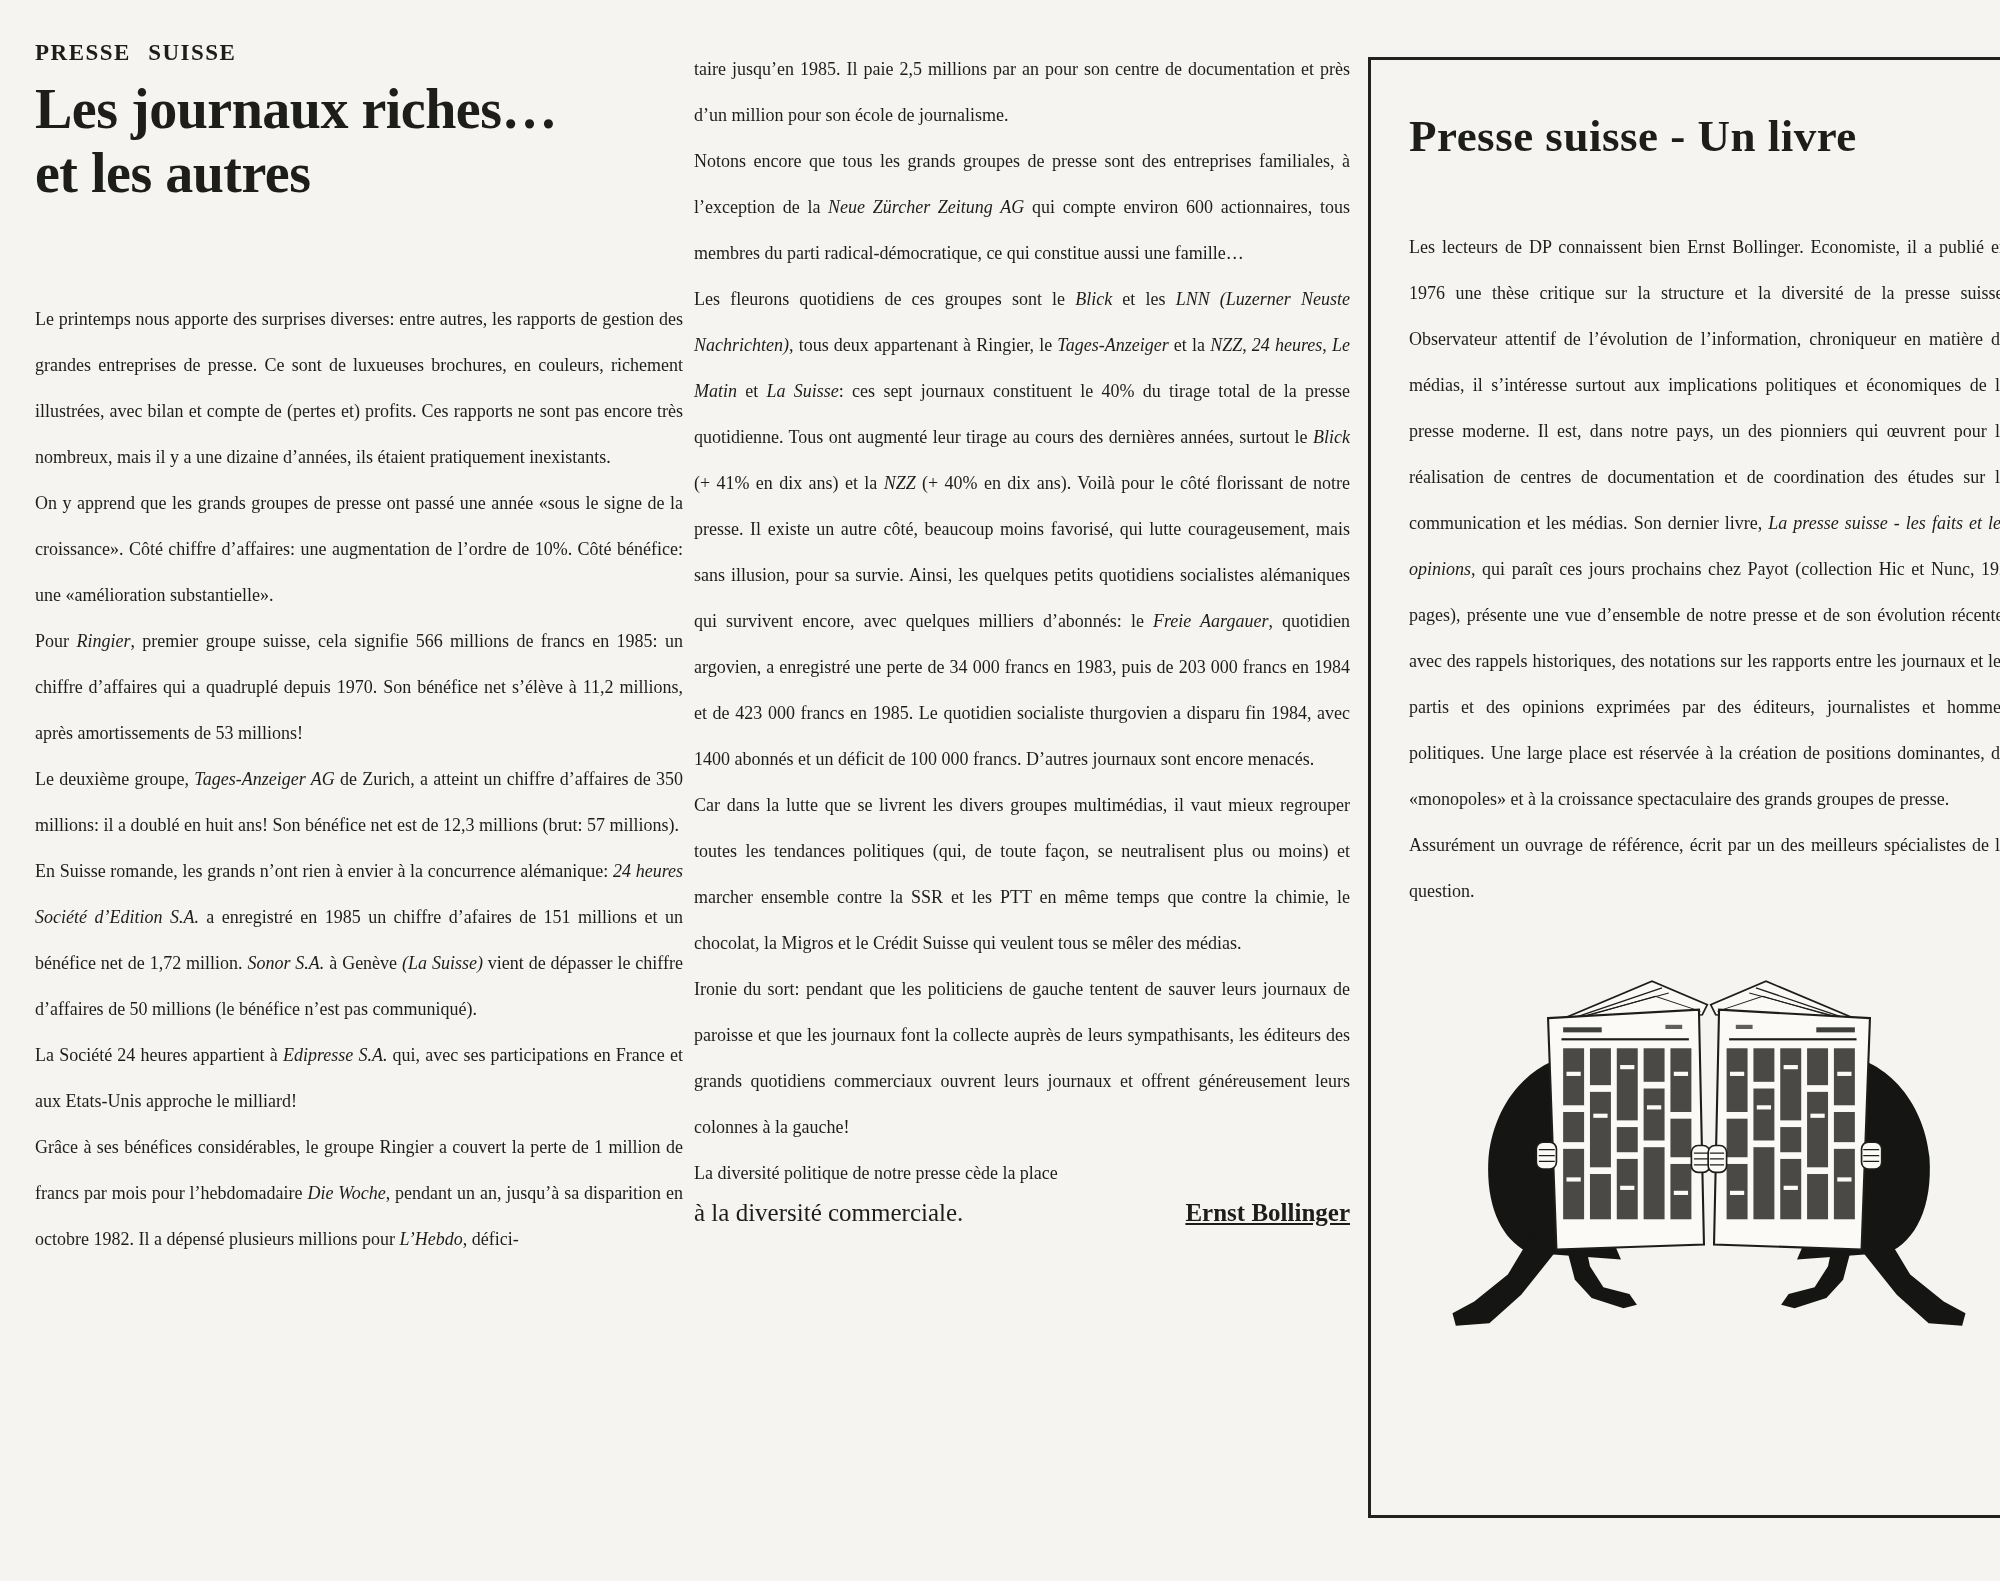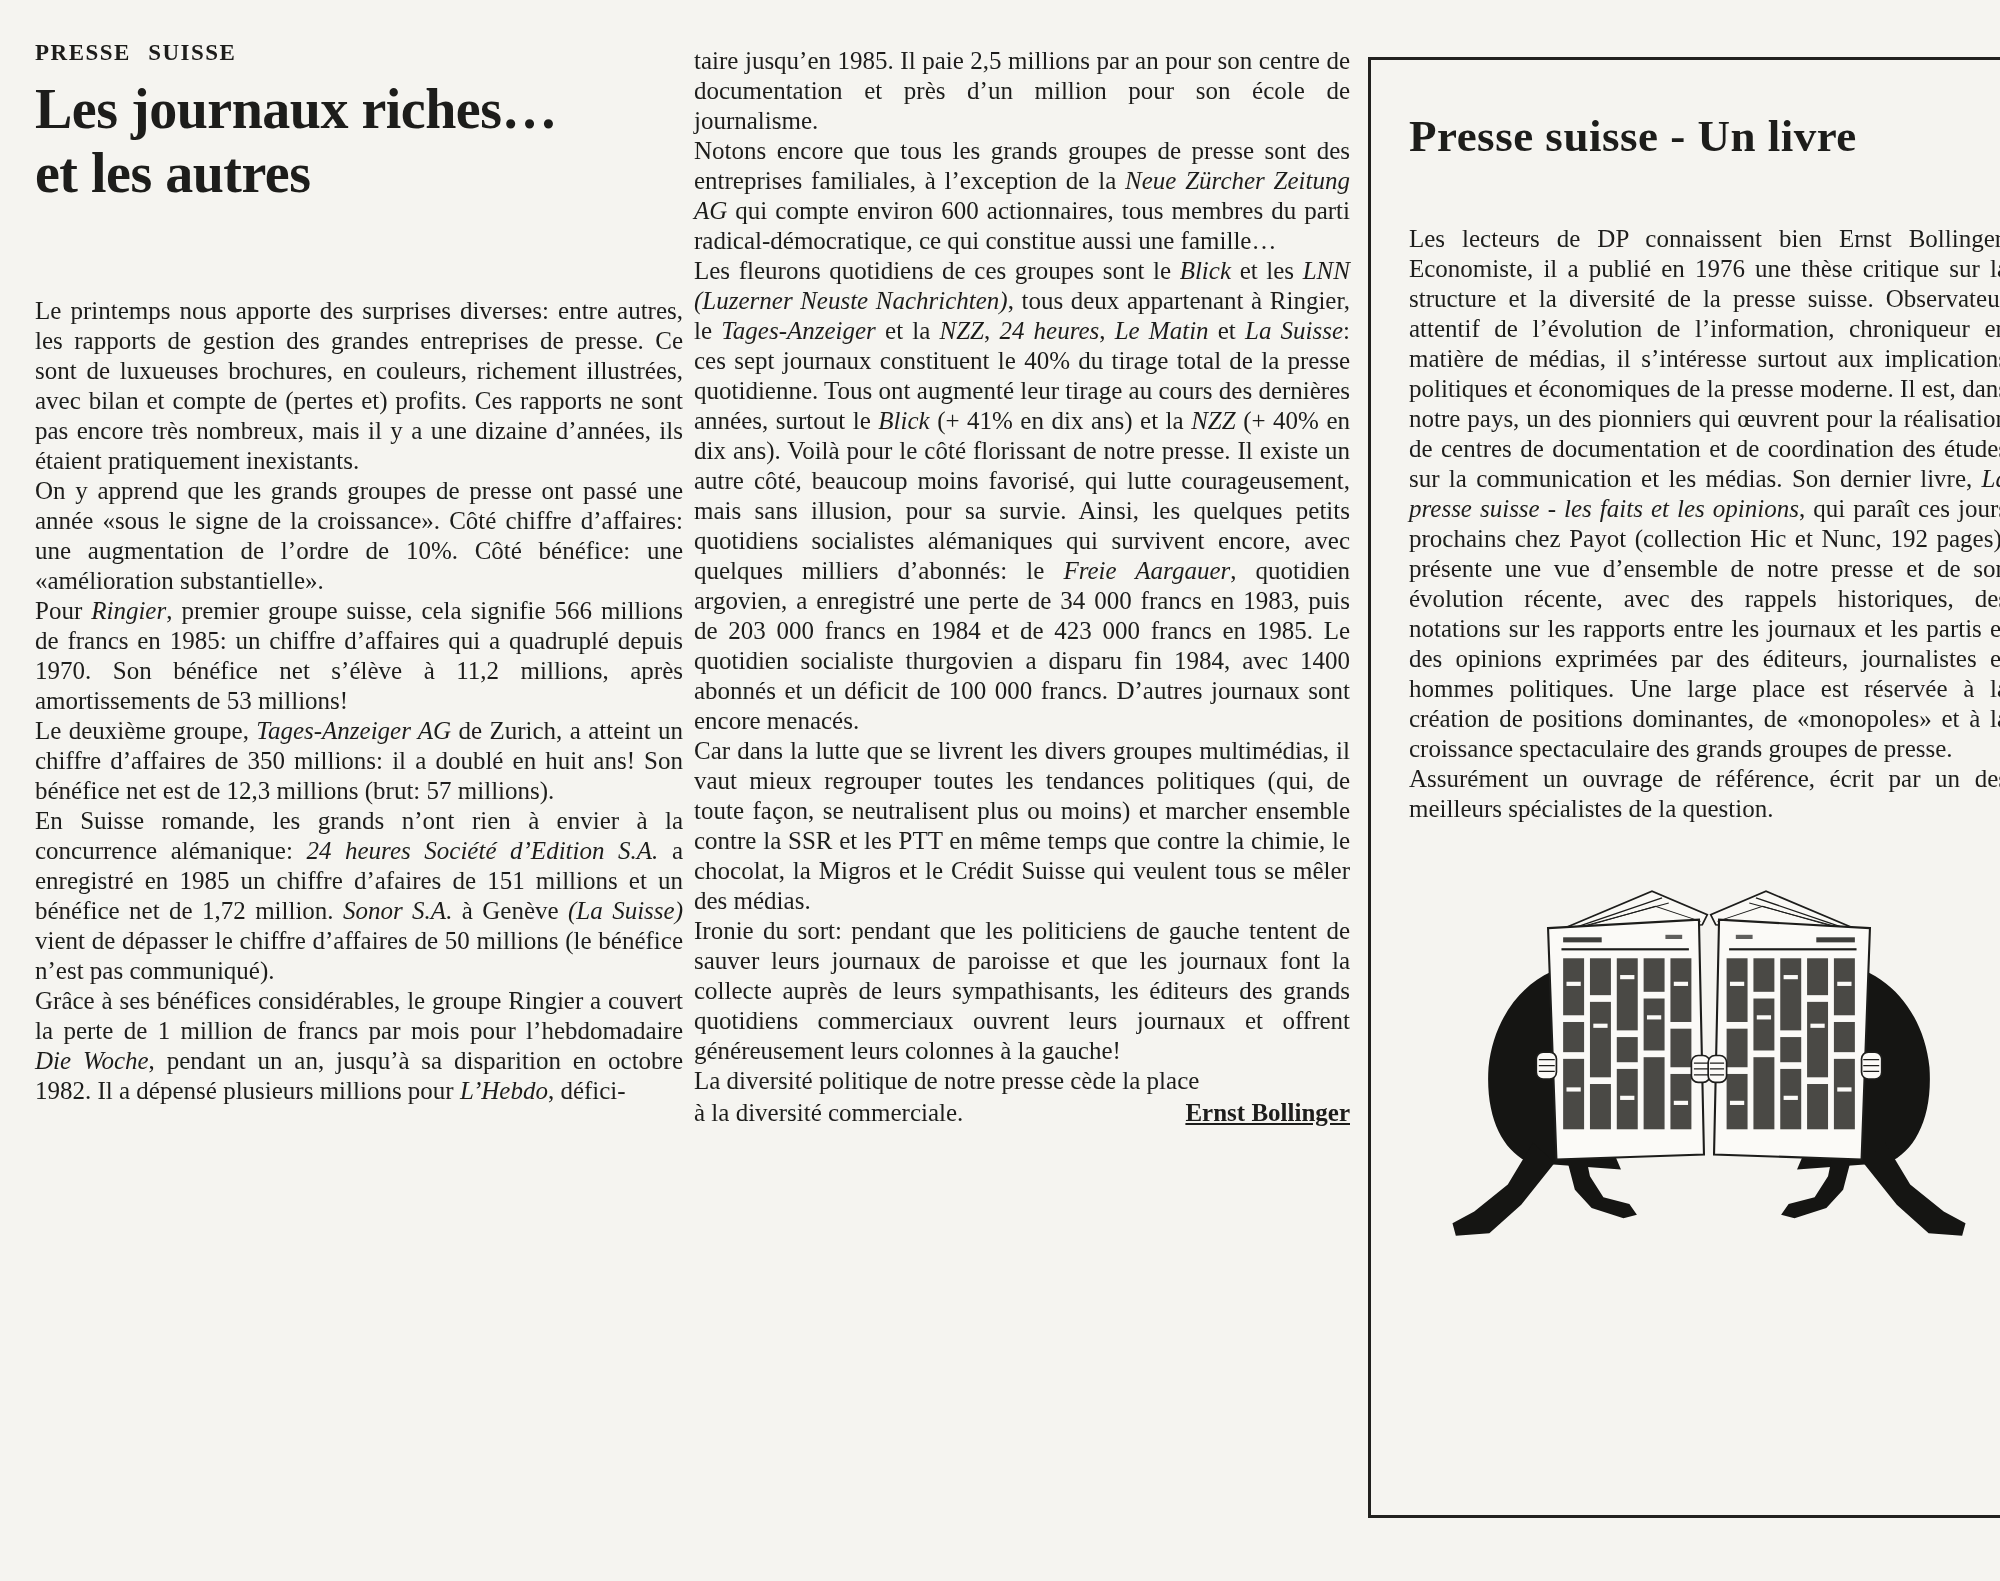--- a/index.html
+++ b/index.html
@@ -13,21 +13,21 @@
   .col{position:absolute;}
   #col1{left:35px;top:40px;width:648px;}
   #col2{left:694px;top:40px;width:656px;}
   .kicker{
     font-size:23px;font-weight:bold;letter-spacing:1.5px;word-spacing:10px;
   }
   .headline{
     font-size:56px;font-weight:bold;line-height:1.14;letter-spacing:-0.5px;
     margin-top:12px;
   }
-  .body-text{font-size:25px;line-height:30px;}
+  .body-text{font-size:18px;line-height:46px;}
   .col1-body{margin-top:90px;}
   .col2-body{margin-top:6px;}
   .para{margin:0;text-align:justify;}
   .it{font-style:italic;}
   .closing-row{
     display:flex;justify-content:space-between;align-items:center;
     font-size:25px;line-height:33px;
   }
   .closing-sig{font-weight:bold;text-decoration:underline;}
   #sidebar{
@@ -51,20 +51,21 @@
   <div class="headline">
     <div>Les journaux riches…</div>
     <div>et les autres</div>
   </div>
   <div class="body-text col1-body">
       <p class="para"><span>Le printemps nous apporte des surprises diverses: entre autres, les rapports de gestion des grandes entreprises de presse. Ce sont de luxueuses brochures, en couleurs, richement illustrées, avec bilan et compte de (pertes et) profits. Ces rapports ne sont pas encore très nombreux, mais il y a une dizaine d’années, ils étaient pratiquement inexistants.</span></p>
       <p class="para"><span>On y apprend que les grands groupes de presse ont passé une année «sous le signe de la croissance». Côté chiffre d’affaires: une augmentation de l’ordre de 10%. Côté bénéfice: une «amélioration substantielle».</span></p>
       <p class="para"><span>Pour </span><span class="it">Ringier</span><span>, premier groupe suisse, cela signifie 566 millions de francs en 1985: un chiffre d’affaires qui a quadruplé depuis 1970. Son bénéfice net s’élève à 11,2 millions, après amortissements de 53 millions!</span></p>
       <p class="para"><span>Le deuxième groupe, </span><span class="it">Tages-Anzeiger AG</span><span> de Zurich, a atteint un chiffre d’affaires de 350 millions: il a doublé en huit ans! Son bénéfice net est de 12,3 millions (brut: 57 millions).</span></p>
       <p class="para"><span>En Suisse romande, les grands n’ont rien à envier à la concurrence alémanique: </span><span class="it">24 heures Société d’Edition S.A.</span><span> a enregistré en 1985 un chiffre d’afaires de 151 millions et un bénéfice net de 1,72 million. </span><span class="it">Sonor S.A.</span><span> à Genève </span><span class="it">(La Suisse)</span><span> vient de dépasser le chiffre d’affaires de 50 millions (le bénéfice n’est pas communiqué).</span></p>
+      <p class="para"><span>La Société 24 heures appartient à </span><span class="it">Edipresse S.A.</span><span> qui, avec ses participations en France et aux Etats-Unis approche le milliard!</span></p>
       <p class="para"><span>Grâce à ses bénéfices considérables, le groupe Ringier a couvert la perte de 1 million de francs par mois pour l’hebdomadaire </span><span class="it">Die Woche</span><span>, pendant un an, jusqu’à sa disparition en octobre 1982. Il a dépensé plusieurs millions pour </span><span class="it">L’Hebdo</span><span>, défici-</span></p>
     </div>
 </div>
 
 <div class="col" id="col2">
   <div class="body-text col2-body">
       <p class="para"><span>taire jusqu’en 1985. Il paie 2,5 millions par an pour son centre de documentation et près d’un million pour son école de journalisme.</span></p>
       <p class="para"><span>Notons encore que tous les grands groupes de presse sont des entreprises familiales, à l’exception de la </span><span class="it">Neue Zürcher Zeitung AG</span><span> qui compte environ 600 actionnaires, tous membres du parti radical-démocratique, ce qui constitue aussi une famille…</span></p>
       <p class="para"><span>Les fleurons quotidiens de ces groupes sont le </span><span class="it">Blick</span><span> et les </span><span class="it">LNN (Luzerner Neuste Nachrichten)</span><span>, tous deux appartenant à Ringier, le </span><span class="it">Tages-Anzeiger</span><span> et la </span><span class="it">NZZ</span><span>, </span><span class="it">24 heures</span><span>, </span><span class="it">Le Matin</span><span> et </span><span class="it">La Suisse</span><span>: ces sept journaux constituent le 40% du tirage total de la presse quotidienne. Tous ont augmenté leur tirage au cours des dernières années, surtout le </span><span class="it">Blick</span><span> (+ 41% en dix ans) et la </span><span class="it">NZZ</span><span> (+ 40% en dix ans). Voilà pour le côté florissant de notre presse. Il existe un autre côté, beaucoup moins favorisé, qui lutte courageusement, mais sans illusion, pour sa survie. Ainsi, les quelques petits quotidiens socialistes alémaniques qui survivent encore, avec quelques milliers d’abonnés: le </span><span class="it">Freie Aargauer</span><span>, quotidien argovien, a enregistré une perte de 34 000 francs en 1983, puis de 203 000 francs en 1984 et de 423 000 francs en 1985. Le quotidien socialiste thurgovien a disparu fin 1984, avec 1400 abonnés et un déficit de 100 000 francs. D’autres journaux sont encore menacés.</span></p>
       <p class="para"><span>Car dans la lutte que se livrent les divers groupes multimédias, il vaut mieux regrouper toutes les tendances politiques (qui, de toute façon, se neutralisent plus ou moins) et marcher ensemble contre la SSR et les PTT en même temps que contre la chimie, le chocolat, la Migros et le Crédit Suisse qui veulent tous se mêler des médias.</span></p>

